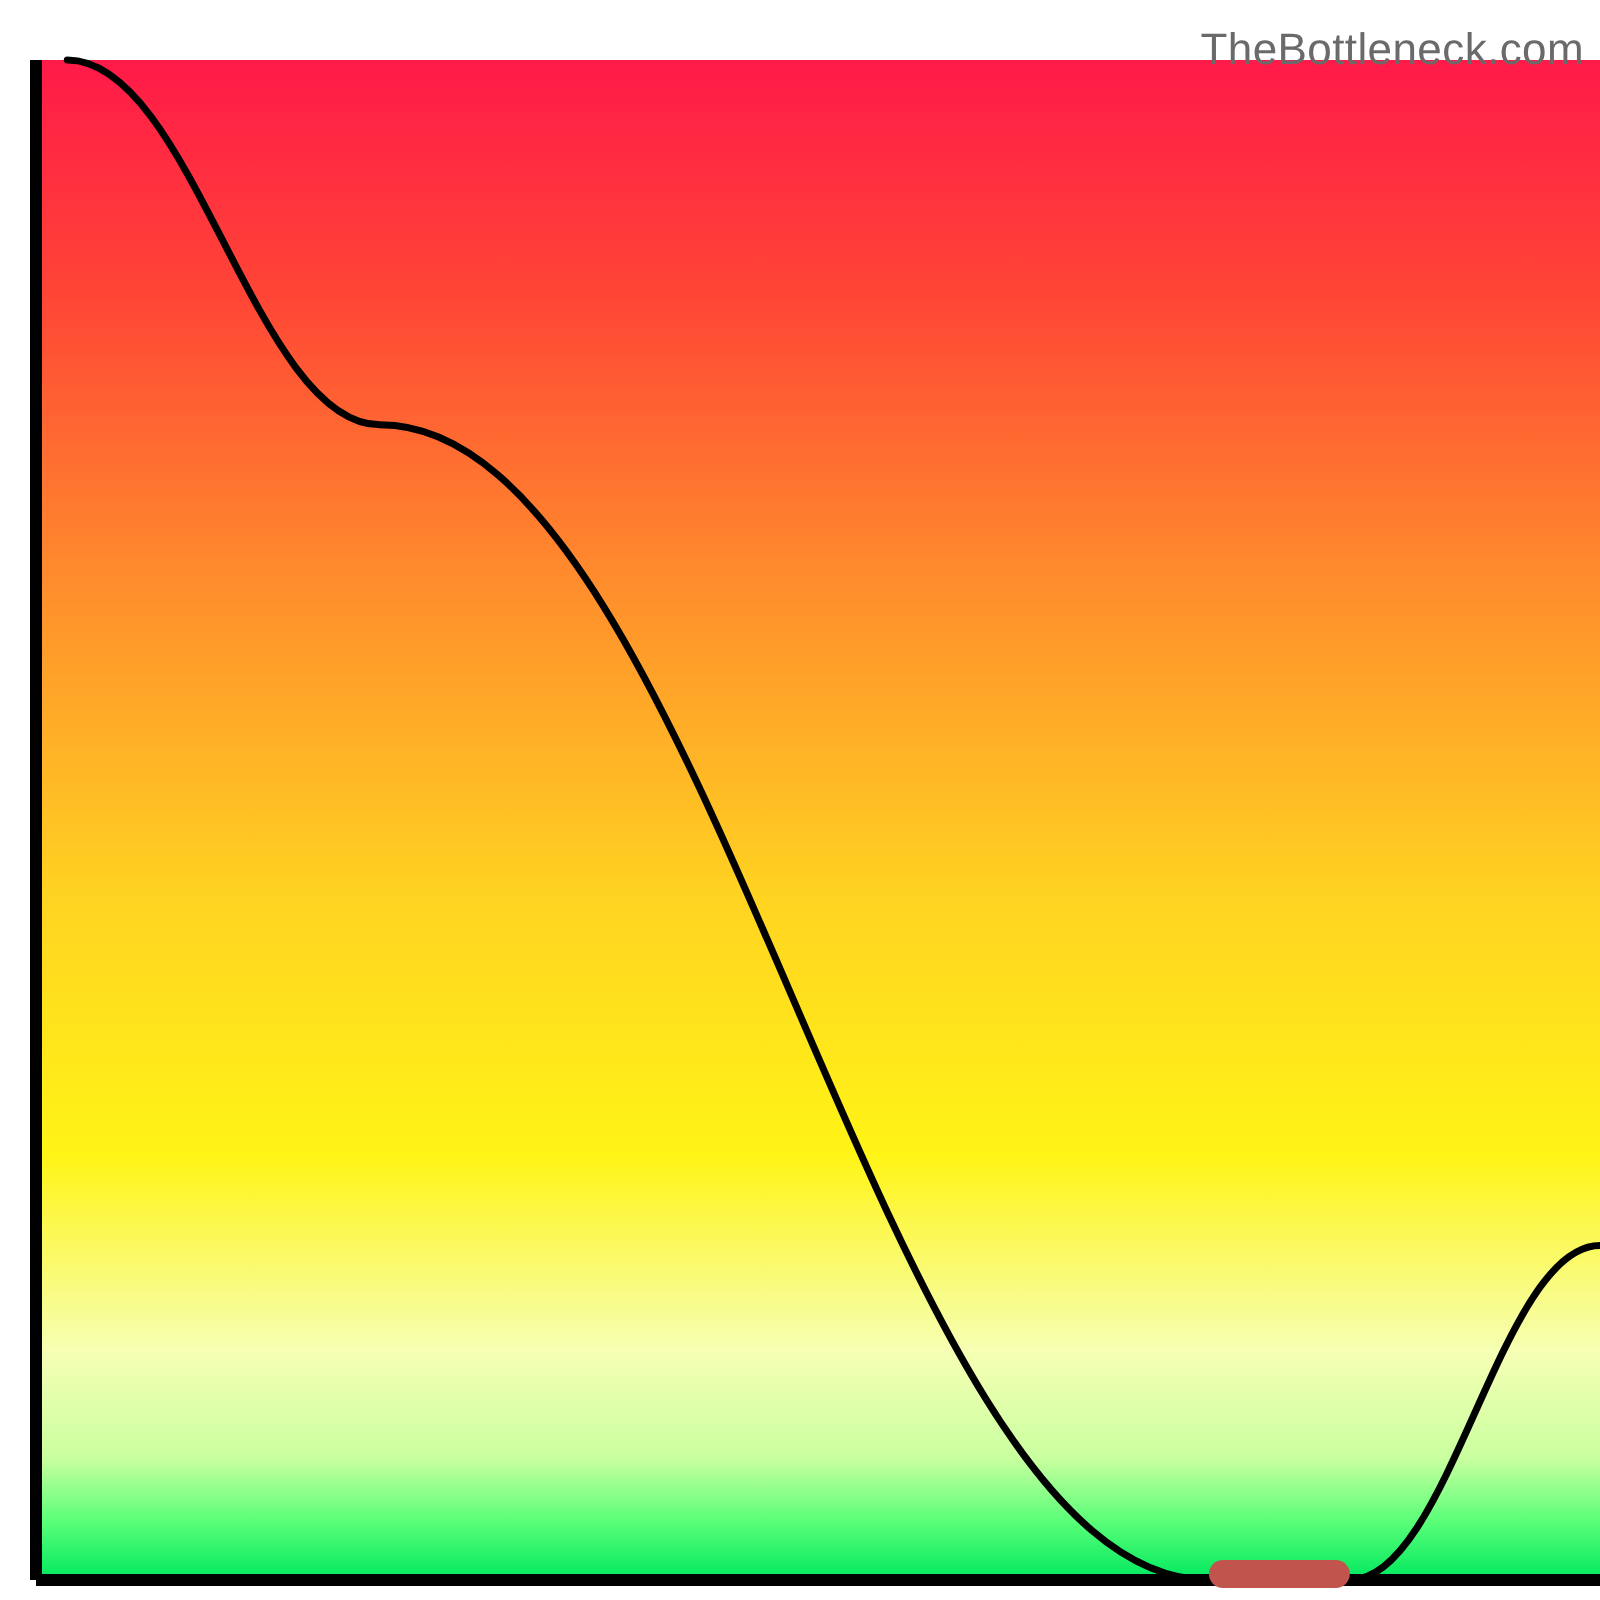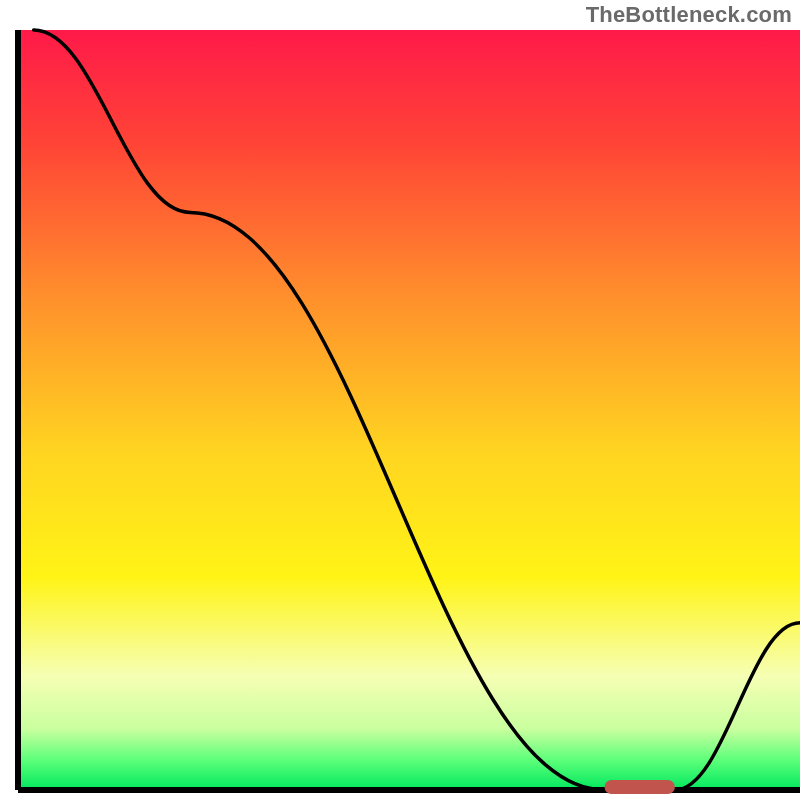--- a/index.html
+++ b/index.html
@@ -11,24 +11,24 @@
     font-family: Arial, Helvetica, sans-serif;
     overflow: hidden;
   }
   .stage {
     position: relative;
     width: 800px;
     height: 800px;
   }
   .watermark {
     position: absolute;
-    top: 2px;
+    top: 12px;
     right: 8px;
     font-size: 22px;
-    font-weight: 700;
+    font-weight: 400;
     color: #6a6a6a;
     letter-spacing: 0.2px;
     user-select: none;
   }
   svg {
     position: absolute;
     left: 0;
     top: 0;
   }
 </style>

